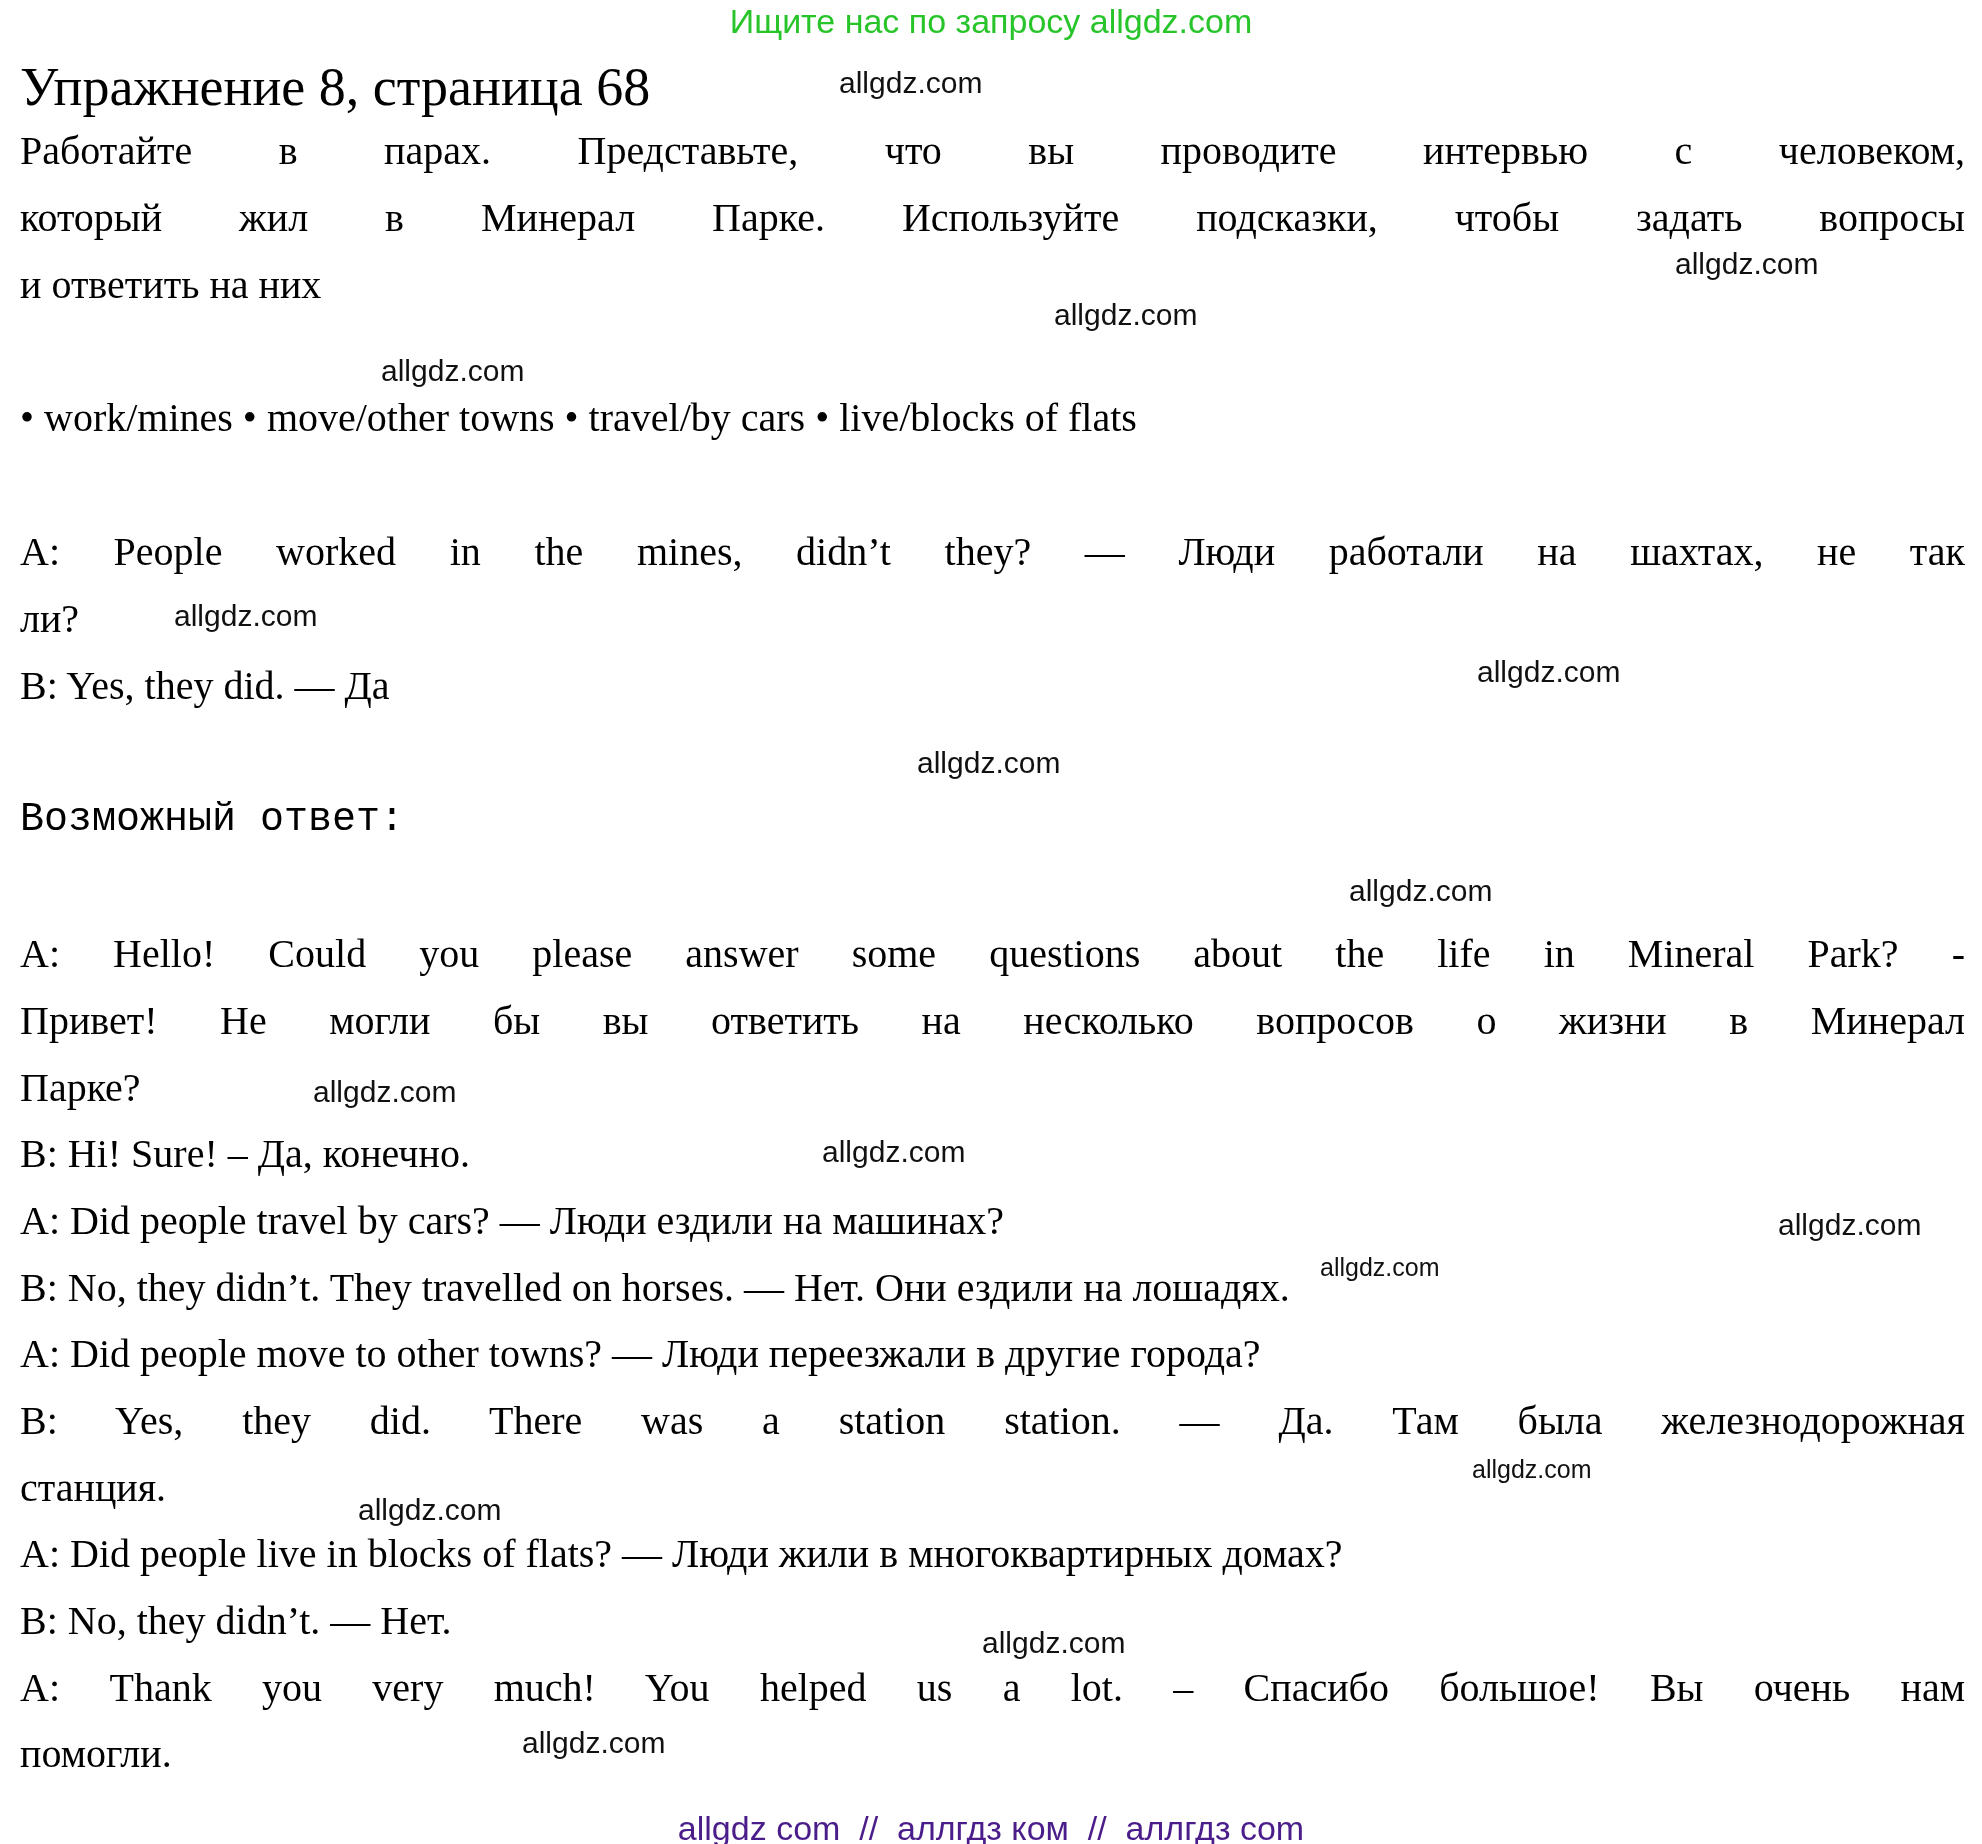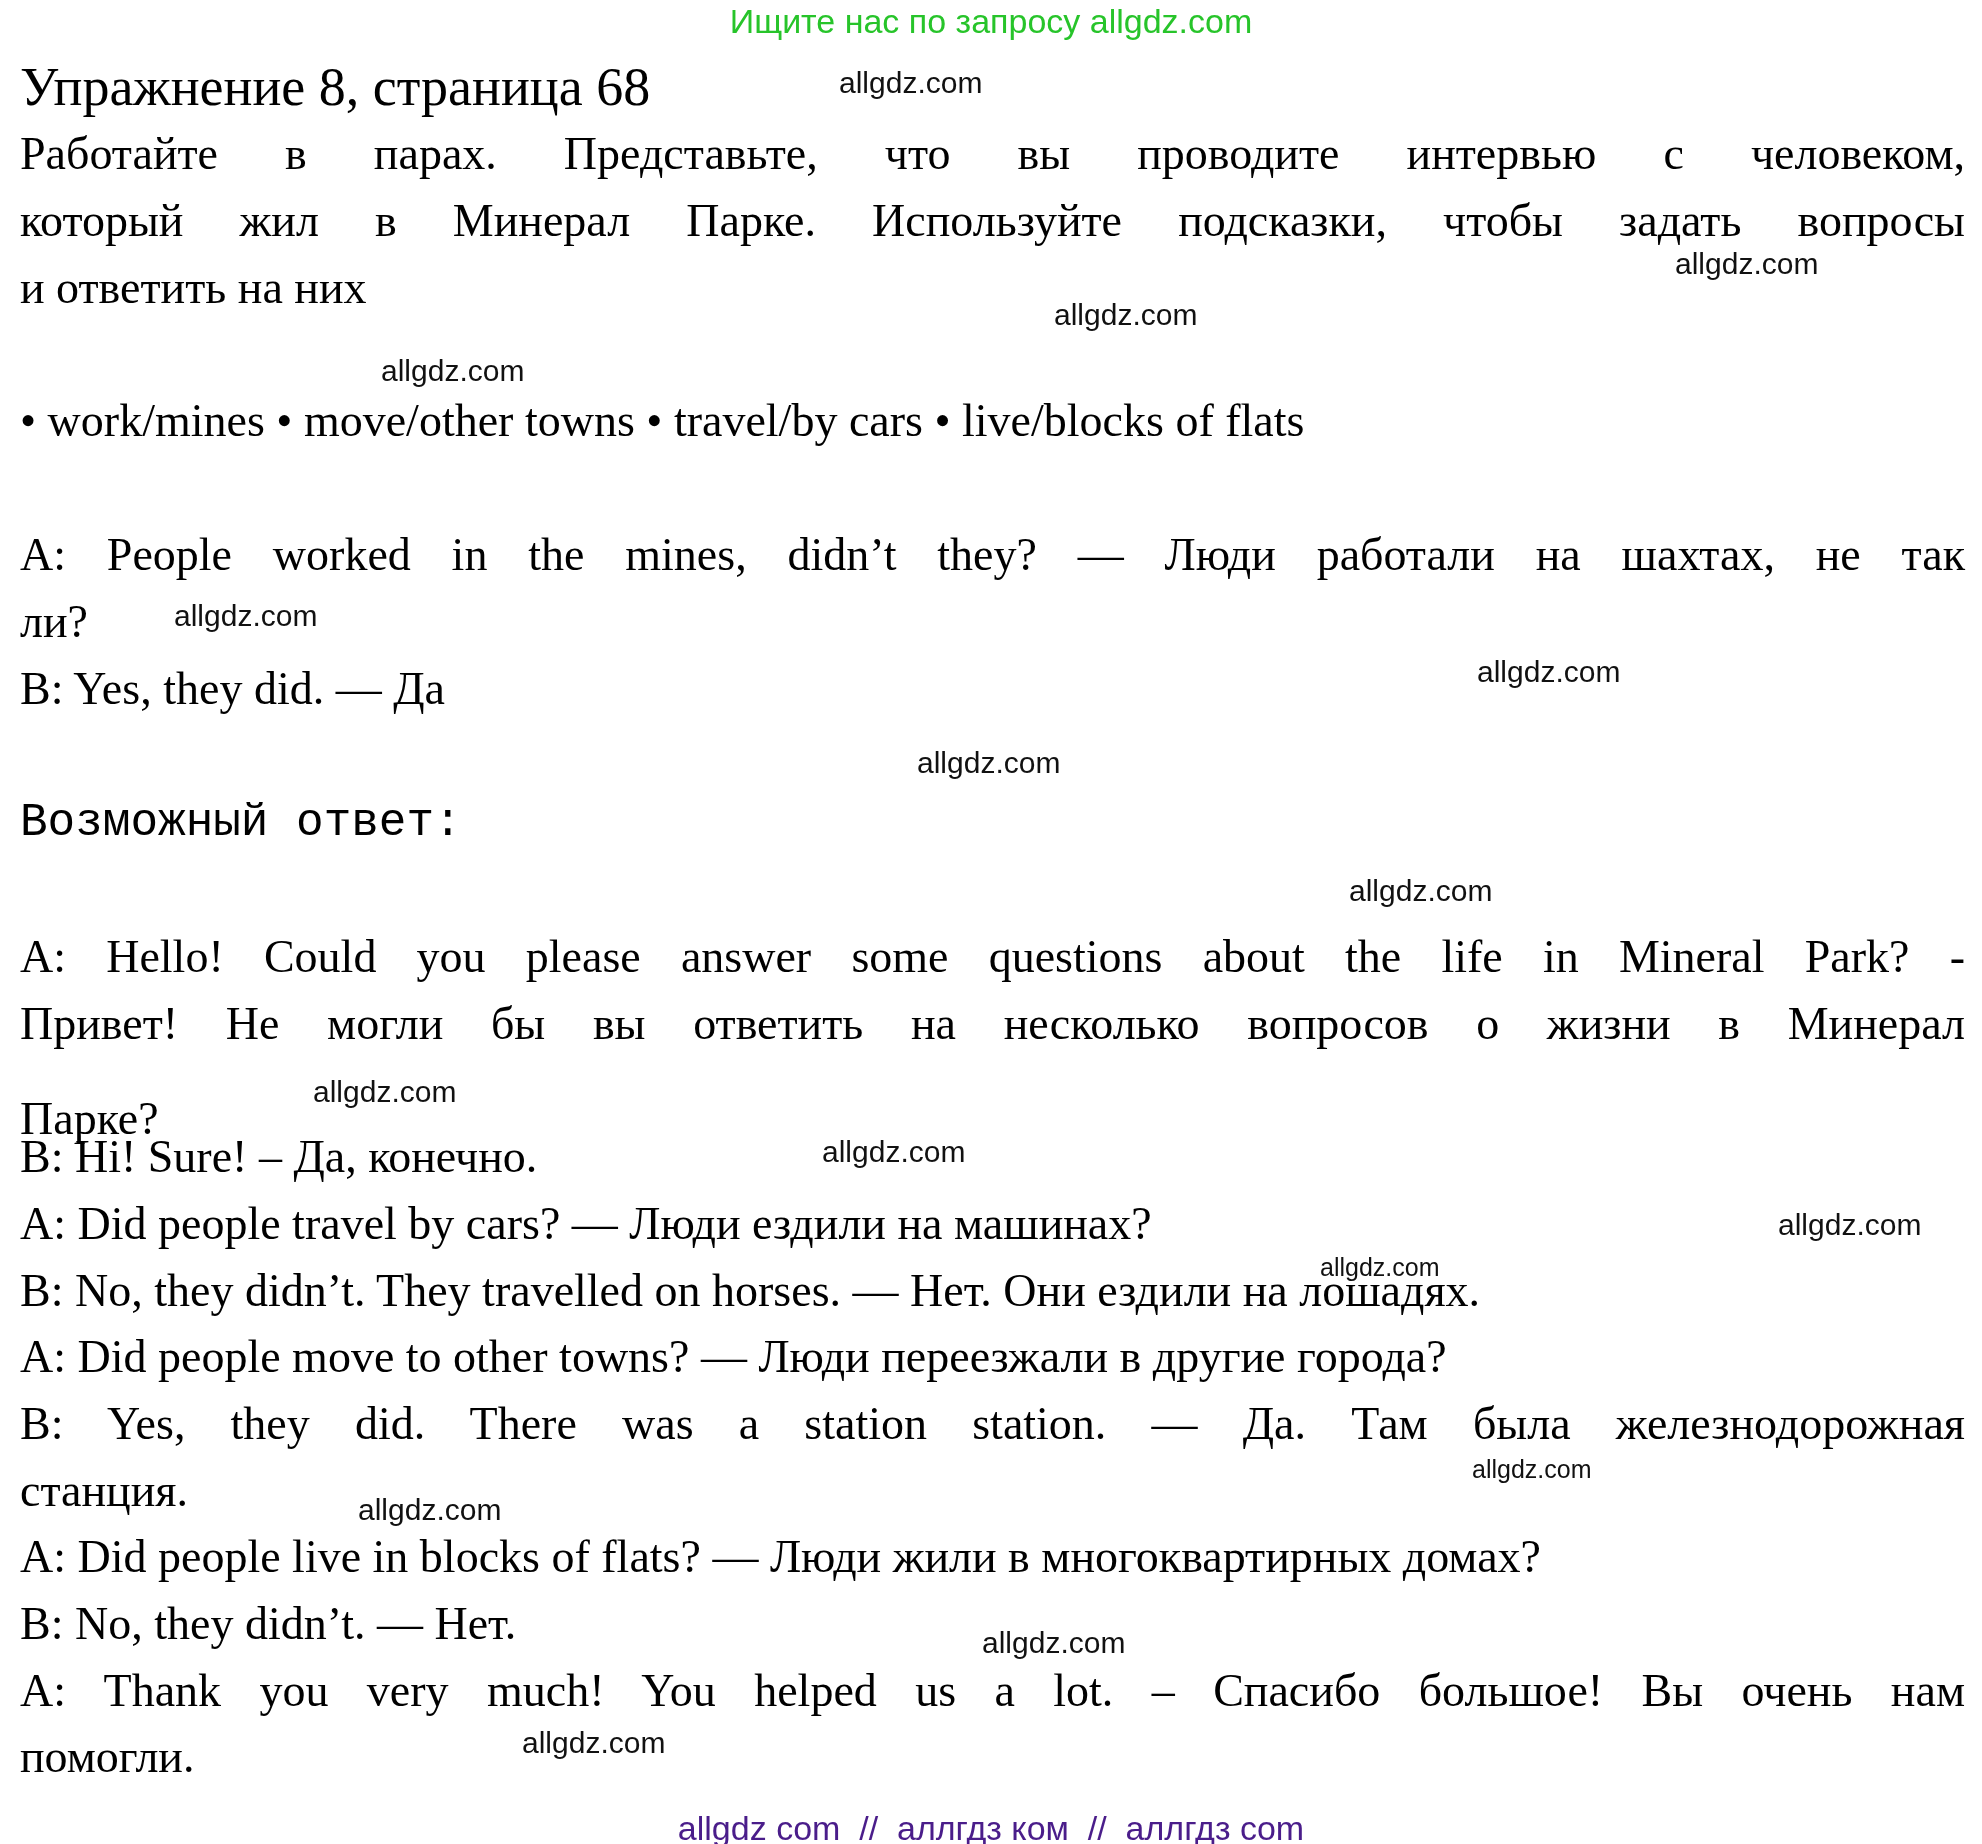--- a/index.html
+++ b/index.html
@@ -9,21 +9,21 @@
       position: absolute; left: 0; width: 1982px; top: 2px; text-align: center;
       font-family: "Liberation Sans", sans-serif; font-size: 34px; color: #27c42a;
     }
     .title {
       position: absolute; left: 20px; top: 56px;
       font-family: "Liberation Serif", serif; font-weight: normal; font-size: 54px; color: #000;
       white-space: nowrap;
     }
     .line {
       position: absolute; left: 20px; font-family: "Liberation Serif", serif;
-      font-size: 46px; color: #000; white-space: nowrap; line-height: 1;
+      font-size: 40px; color: #000; white-space: nowrap; line-height: 1;
     }
     .justify {
       width: 1945px; text-align: justify; text-align-last: justify; white-space: normal;
     }
     .wm {
       position: absolute; font-family: "Liberation Sans", sans-serif; font-size: 30px;
       color: #111; white-space: nowrap; line-height: 1;
     }
     .wm.small { font-size: 25px; }
     .footer {
@@ -56,21 +56,21 @@
   <div class="wm" style="left:174px; top:601px;">allgdz.com</div>
   <div class="wm" style="left:1477px; top:657px;">allgdz.com</div>
   <div class="line" style="top:666px;">B: Yes, they did. — Да</div>
   <div class="wm" style="left:917px; top:748px;">allgdz.com</div>
 
   <div class="line" style="top:800px;font-family:Liberation Mono, monospace;">Возможный ответ:</div>
   <div class="wm" style="left:1349px; top:876px;">allgdz.com</div>
 
   <div class="line justify" style="top:934px;">A: Hello! Could you please answer some questions about the life in Mineral Park? -</div>
   <div class="line justify" style="top:1001px;">Привет! Не могли бы вы ответить на несколько вопросов о жизни в Минерал</div>
-  <div class="line" style="top:1068px;margin-top:28px;">Парке?</div>
+  <div class="line" style="top:1068px;">Парке?</div>
   <div class="wm" style="left:313px; top:1077px;">allgdz.com</div>
   <div class="line" style="top:1134px;">B: Hi! Sure! – Да, конечно.</div>
   <div class="wm" style="left:822px; top:1137px;">allgdz.com</div>
   <div class="line" style="top:1201px;">A: Did people travel by cars? — Люди ездили на машинах?</div>
   <div class="wm" style="left:1778px; top:1210px;">allgdz.com</div>
   <div class="wm small" style="left:1320px; top:1255px;">allgdz.com</div>
   <div class="line" style="top:1268px;">B: No, they didn’t. They travelled on horses. — Нет. Они ездили на лошадях.</div>
   <div class="line" style="top:1334px;">A: Did people move to other towns? — Люди переезжали в другие города?</div>
   <div class="line justify" style="top:1401px;">B: Yes, they did. There was a station station. — Да. Там была железнодорожная</div>
   <div class="wm small" style="left:1472px; top:1457px;">allgdz.com</div>

